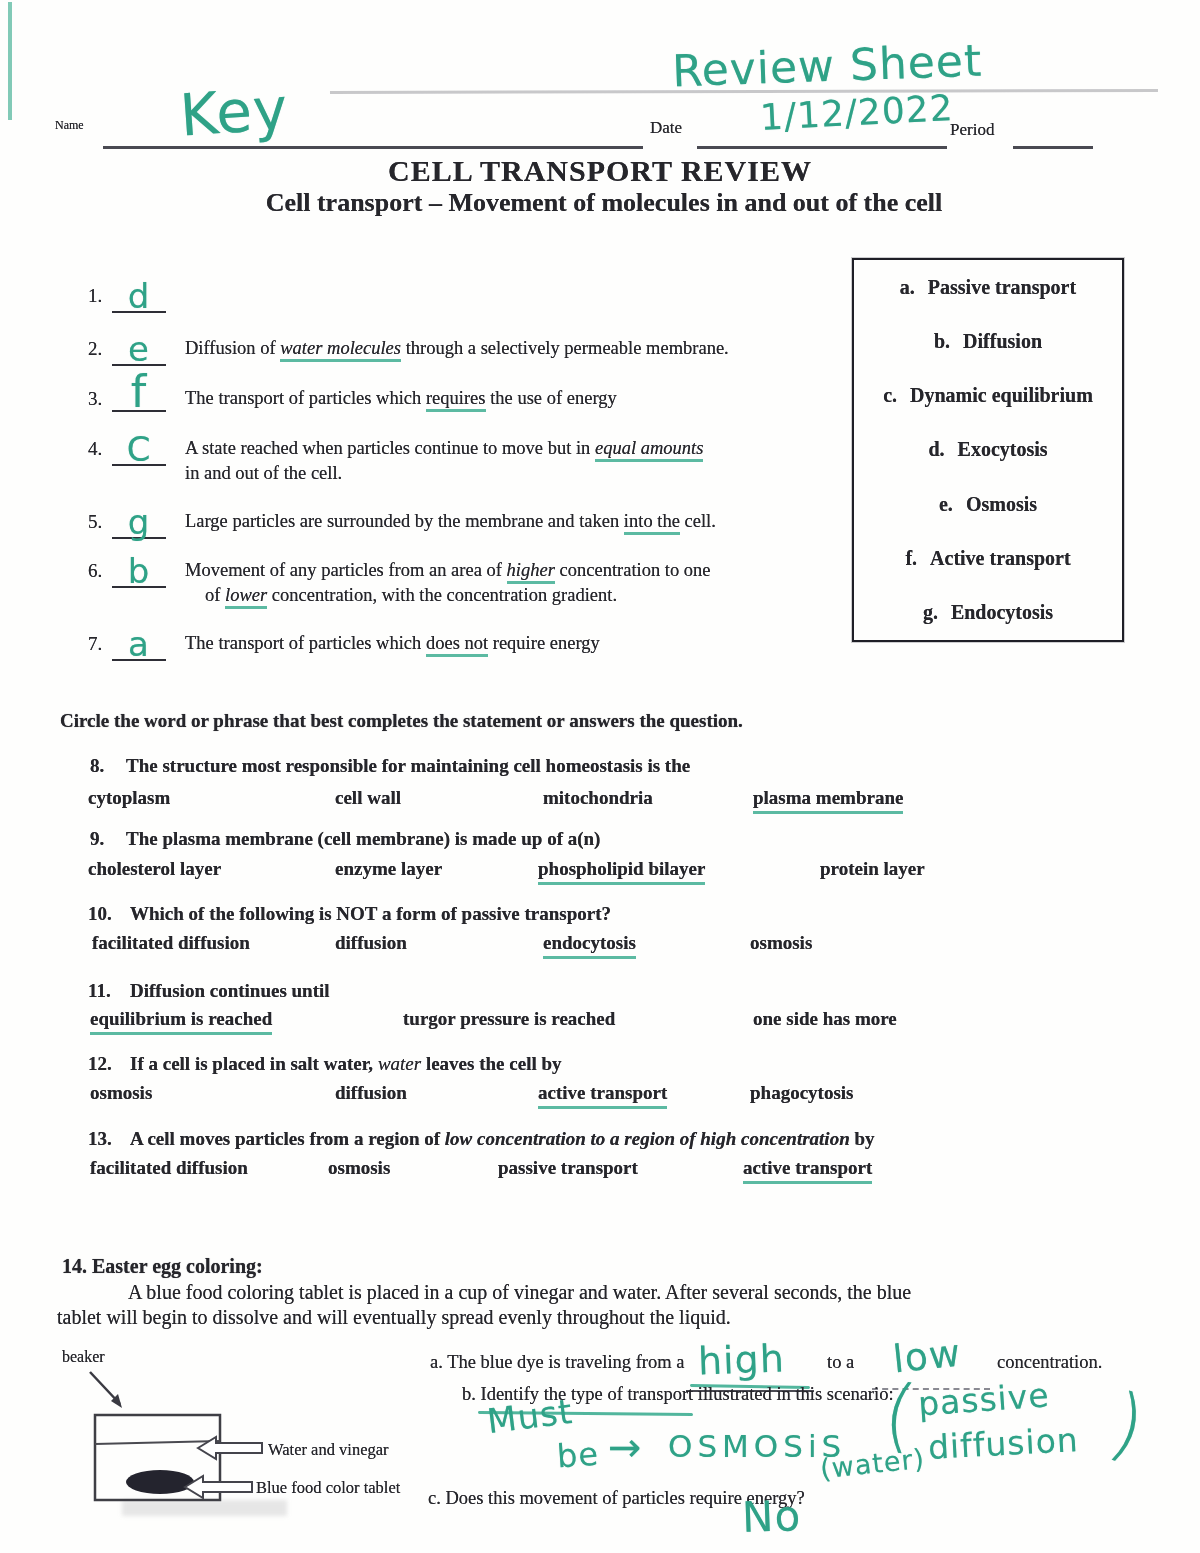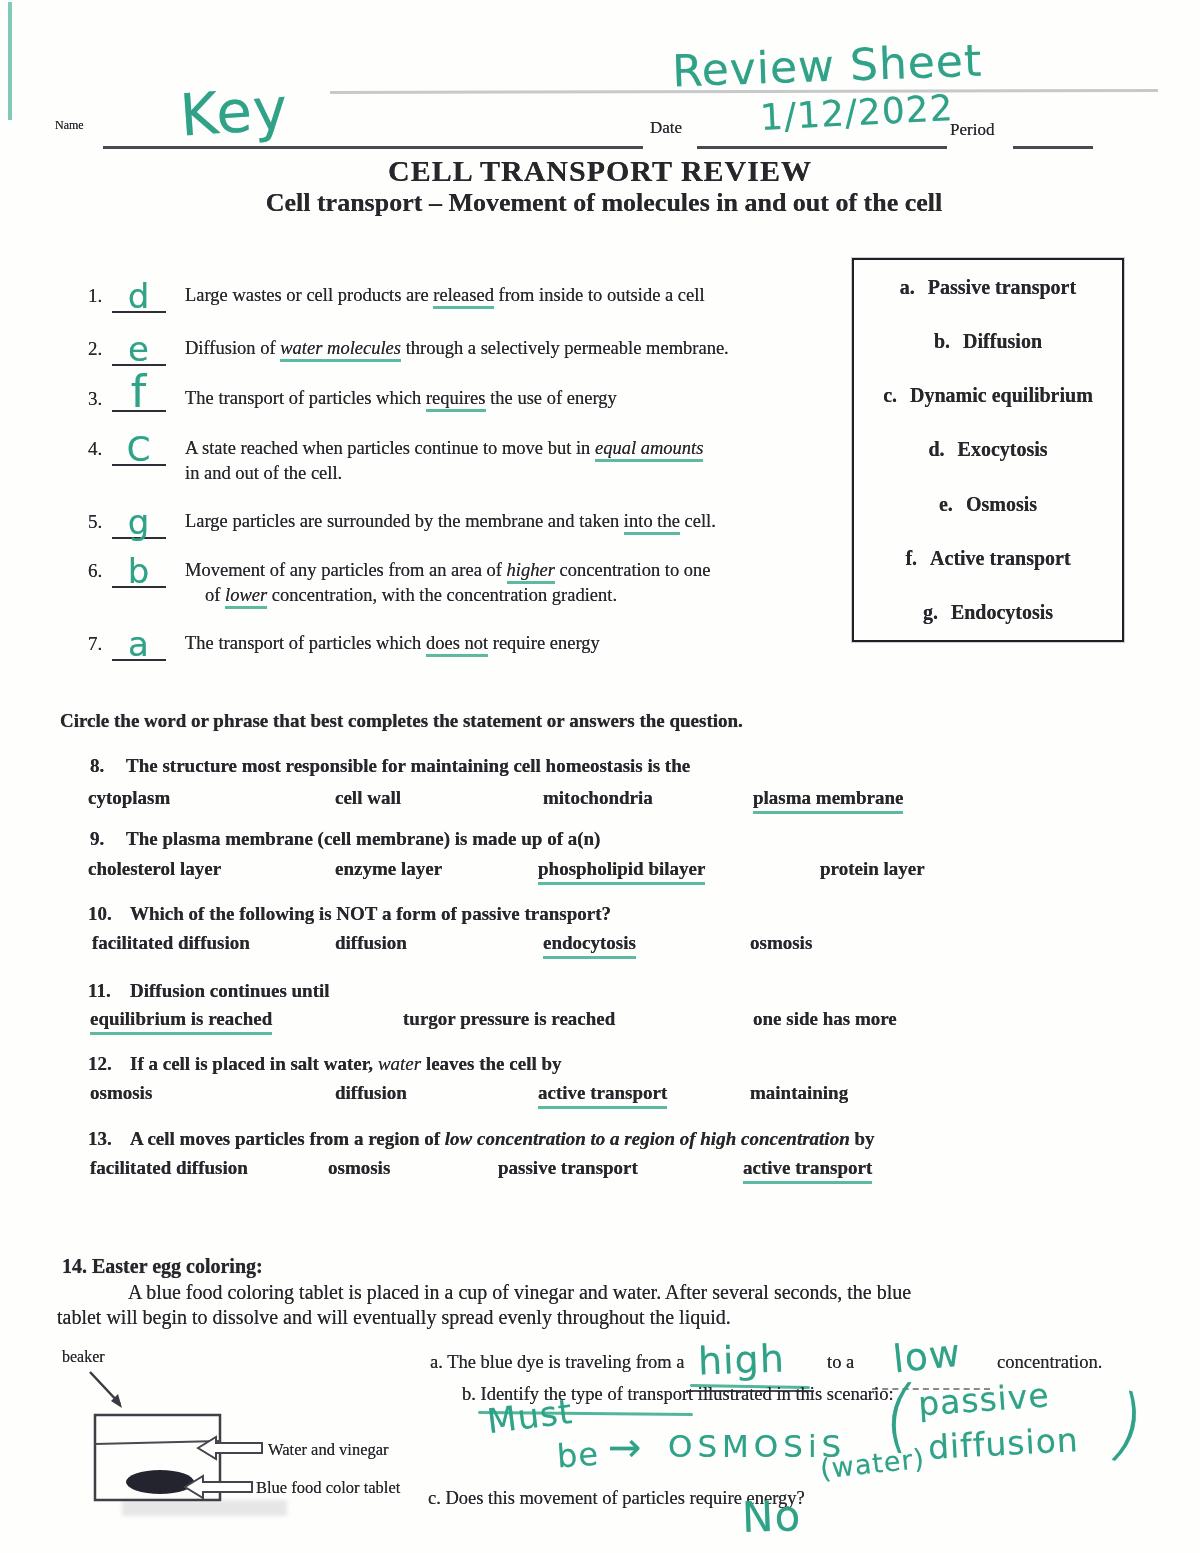--- a/index.html
+++ b/index.html
@@ -50,21 +50,20 @@
   <div class="t pr" style="left:950px;top:120px;font-size:17px;">Period</div>
   <div class="line" style="left:1013px;top:146px;width:80px;height:3px;"></div>
   <div class="t pr b center" style="top:138px;font-size:30px;letter-spacing:1px;">CELL TRANSPORT REVIEW</div>
   <div class="t pr b center" style="top:172px;font-size:26px;padding-left:8px;">Cell transport – Movement of molecules in and out of the cell</div>
 
 
   <span class="t pr m-num" style="left:88px;top:285px;">1.</span>
   <span class="m-ans" style="left:112px;top:267px;">
       <span class="ink hand">d</span>
     </span>
-  <div class="t pr m-text" style="left:185px;top:285px;"><span>Large wastes or cell products are </span><span class="seg-u">released</span><span> from inside to outside a cell</span></div>
 
   <span class="t pr m-num" style="left:88px;top:338px;">2.</span>
   <span class="m-ans" style="left:112px;top:320px;">
       <span class="ink hand">e</span>
     </span>
   <div class="t pr m-text" style="left:185px;top:338px;"><span>Diffusion of </span><span class="seg-b seg-i seg-u">water molecules</span><span> through a selectively permeable membrane.</span></div>
 
   <span class="t pr m-num" style="left:88px;top:388px;">3.</span>
   <span class="m-ans" style="left:112px;top:366px;">
       <span class="ink hand" style="font-size:44px;">f</span>
@@ -155,21 +154,21 @@
   <div class="stem" style="left:130px;top:980px;"><span>Diffusion continues until</span></div>
   <span class="opt opt-ans" style="left:90px;top:1008px;">equilibrium is reached</span>
   <span class="opt" style="left:403px;top:1008px;">turgor pressure is reached</span>
   <span class="opt" style="left:753px;top:1008px;">one side has more</span>
 
   <span class="qnum" style="left:88px;top:1053px;">12.</span>
   <div class="stem" style="left:130px;top:1053px;"><span>If a cell is placed in salt water, </span><span class="seg-b seg-i">water</span><span> leaves the cell by</span></div>
   <span class="opt" style="left:90px;top:1082px;">osmosis</span>
   <span class="opt" style="left:335px;top:1082px;">diffusion</span>
   <span class="opt opt-ans" style="left:538px;top:1082px;">active transport</span>
-  <span class="opt" style="left:750px;top:1082px;">maintaining</span>
+  <span class="opt" style="left:750px;top:1082px;">phagocytosis</span>
 
   <span class="qnum" style="left:88px;top:1128px;">13.</span>
   <div class="stem" style="left:130px;top:1128px;"><span>A cell moves particles from a region of </span><span class="seg-i">low concentration to a region of high concentration</span><span> by</span></div>
   <span class="opt" style="left:90px;top:1157px;">facilitated diffusion</span>
   <span class="opt" style="left:328px;top:1157px;">osmosis</span>
   <span class="opt" style="left:498px;top:1157px;">passive transport</span>
   <span class="opt opt-ans" style="left:743px;top:1157px;">active transport</span>
 
   <div class="instr" style="left:62px;top:1255px;font-size:20px;">14. Easter egg coloring:</div>
   <div class="t pr" style="left:128px;top:1281px;font-size:20px;">A blue food coloring tablet is placed in a cup of vinegar and water.  After several seconds, the blue</div>

